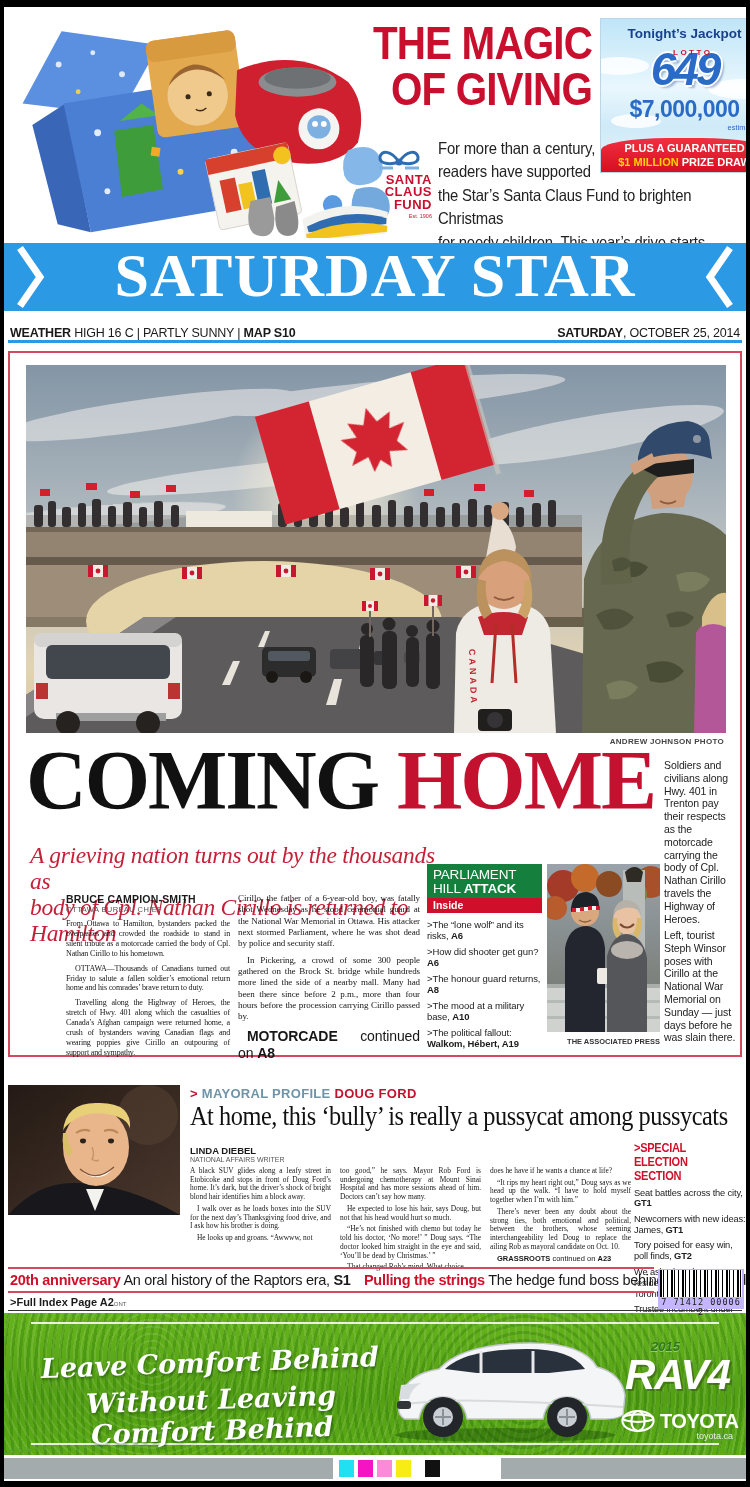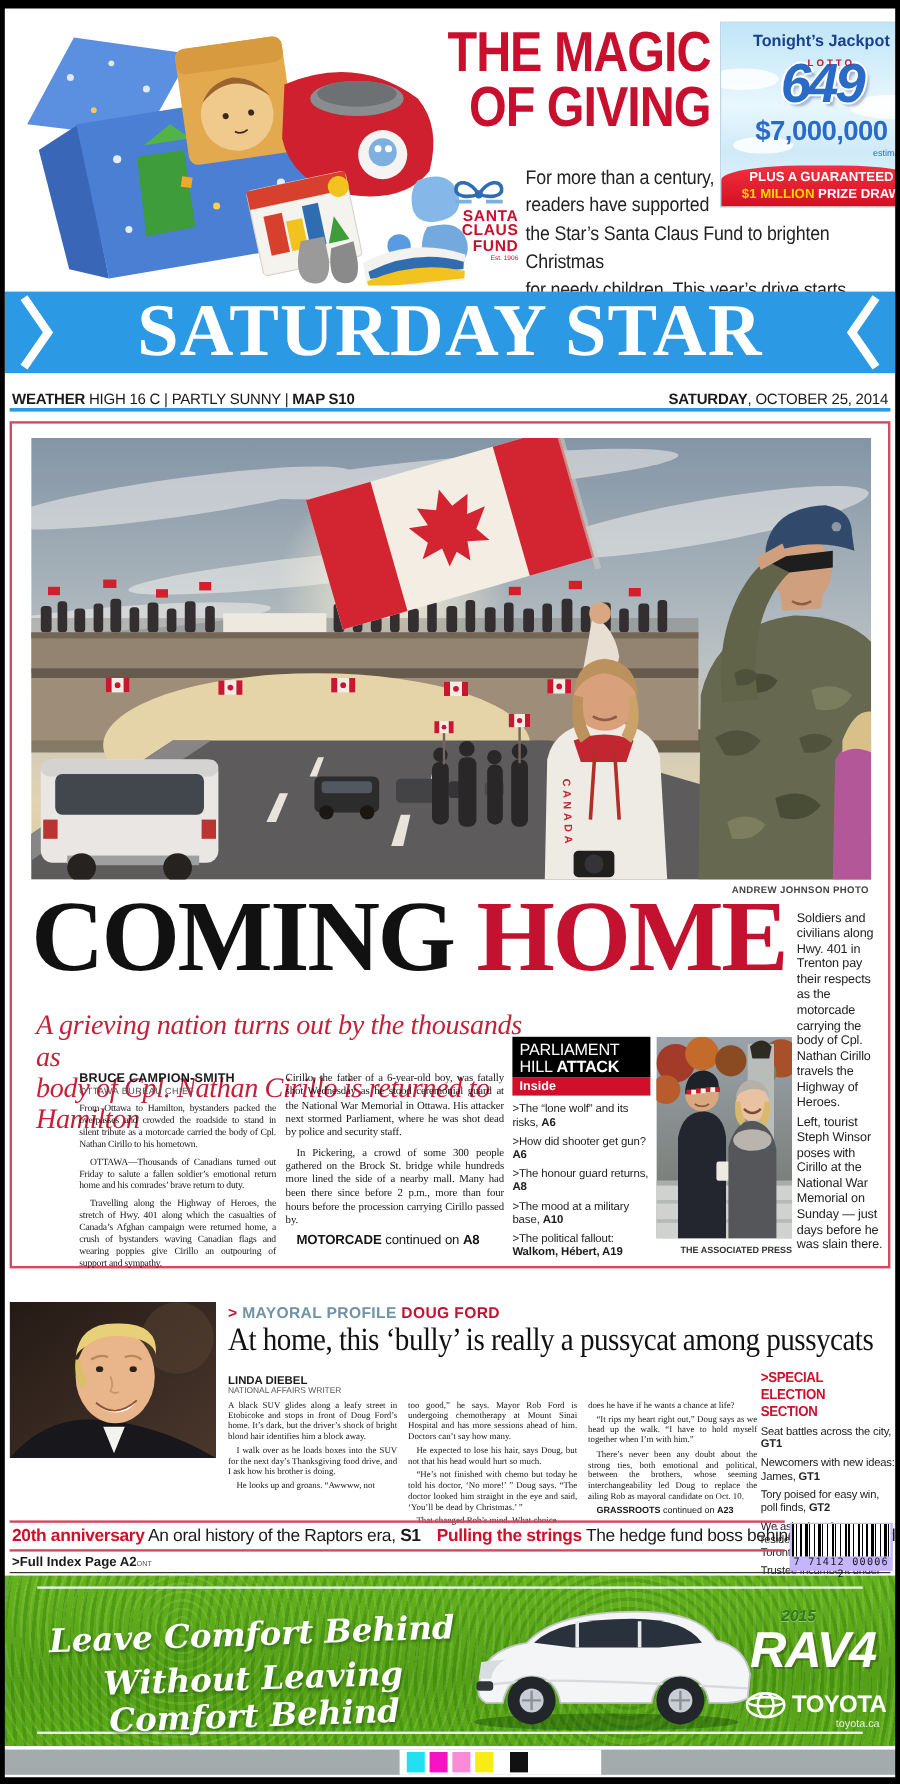--- a/index.html
+++ b/index.html
@@ -54,26 +54,26 @@
   .deck{position:absolute;left:20px;top:490px;width:430px;font-family:"Liberation Serif",serif;font-style:italic;
      color:#c42138;font-size:23.5px;line-height:1.1;letter-spacing:-.3px;}
   .byline{position:absolute;left:56px;top:540px;width:160px;}
   .byline .nm{font-size:10.5px;font-weight:bold;letter-spacing:.2px;}
   .byline .ttl{font-size:7.5px;color:#555;letter-spacing:.4px;}
   .col{position:absolute;font-family:"Liberation Serif",serif;text-align:justify;color:#161616;}
   .col p{margin:0 0 5px 0;text-indent:9px;}
   .col p:first-child{text-indent:0;}
   .col1{left:56px;top:566px;width:164px;font-size:8px;line-height:1.24;letter-spacing:-.15px;}
   .col2{left:228px;top:540px;width:182px;font-size:9px;line-height:1.26;letter-spacing:-.1px;}
-  .contin{font-family:"Liberation Sans",sans-serif;font-size:11px;margin-top:8px;text-indent:0;}
+  .contin{font-family:"Liberation Sans",sans-serif;font-size:14px;margin-top:8px;text-indent:0;}
   .contin b{font-weight:bold;}
   .rail{position:absolute;left:654px;width:74px;font-size:10.5px;line-height:1.22;color:#222;letter-spacing:-.1px;}
   .rail1{top:406px;} .rail2{top:576px;}
   .attack{position:absolute;left:417px;top:511px;width:115px;}
-  .attack-head{background:#000000;color:#fff;padding:4px 24px 2px 6px;font-size:13.5px;line-height:1.05;
+  .attack-head{background:#15803d;color:#fff;padding:4px 24px 2px 6px;font-size:13.5px;line-height:1.05;
      letter-spacing:-.2px;transform-origin:left top;}
   .attack-head b{font-weight:bold;}
   .attack-inside{background:#d0102a;color:#fff;font-size:10.5px;font-weight:bold;padding:1px 6px 2px 6px;}
   .attack-list{margin-top:6px;}
   .attack-item{font-size:9.5px;line-height:1.16;margin-bottom:5px;color:#1c1c1c;letter-spacing:-.1px;}
   .attack-item b{font-weight:bold;}
   .inset{position:absolute;left:537px;top:511px;width:113px;height:168px;}
   .inset-credit{position:absolute;left:537px;top:684px;width:113px;text-align:right;font-size:7.5px;font-weight:bold;color:#333;}
 
   

